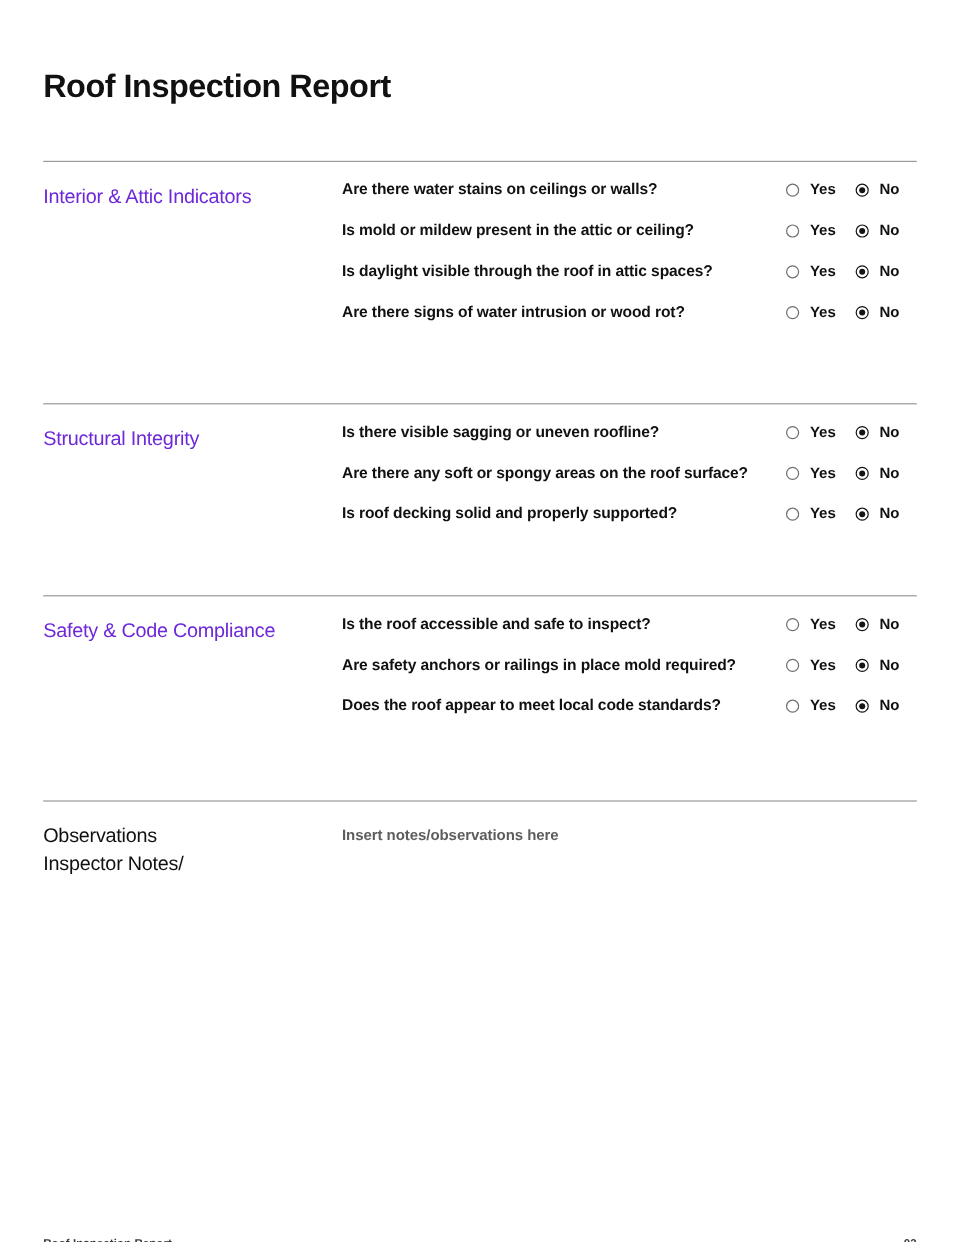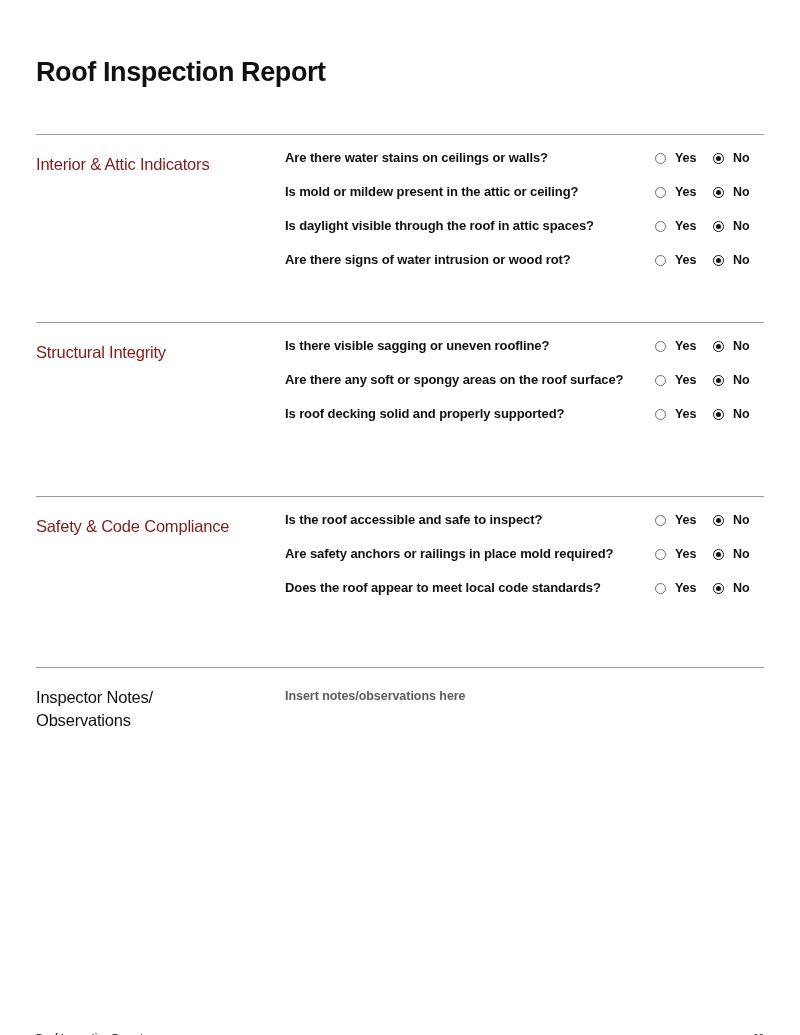--- a/index.html
+++ b/index.html
@@ -58,21 +58,21 @@
   }
   .section-heading {
     position: absolute;
     left: 0;
     top: 18px;
     width: 240px;
     font-size: 16.5px;
     font-weight: 400;
     line-height: 23px;
     letter-spacing: -0.2px;
-    color: #7f1d1d;
+    color: #6d28d9;
   }
 
   .qrows {
     position: relative;
     margin-left: 249px;
     padding-top: 14px;
   }
   .qrow {
     position: relative;
     height: 34px;
@@ -247,21 +247,21 @@
               <span class="radio checked"></span>
               <span class="opt-label">No</span>
             </label>
           </div>
         </div>
 
       </div>
     </div>
   </div>
 
-  <div class="section" style="top:298px;">
+  <div class="section" style="top:312px;">
     <div class="rule"></div>
     <div class="section-body">
       <div class="section-heading">Structural Integrity</div>
       <div class="qrows">
 
         <div class="qrow">
           <div class="qtext">Is there visible sagging or uneven roofline?</div>
           <div class="opts">
             <label class="opt opt-yes">
               <span class="radio"></span>
@@ -355,22 +355,22 @@
         </div>
 
       </div>
     </div>
   </div>
 
   <div class="section" style="top:643px;">
     <div class="rule"></div>
     <div class="section-body" style="height:300px;">
       <div class="notes-heading">
+        <div>Observations</div>
         <div>Inspector Notes/</div>
-        <div>Observations</div>
       </div>
       <div class="notes-field">Insert notes/observations here</div>
     </div>
   </div>
 
   <div class="footer">
     <span>Roof Inspection Report</span>
     <span>02</span>
   </div>
 

